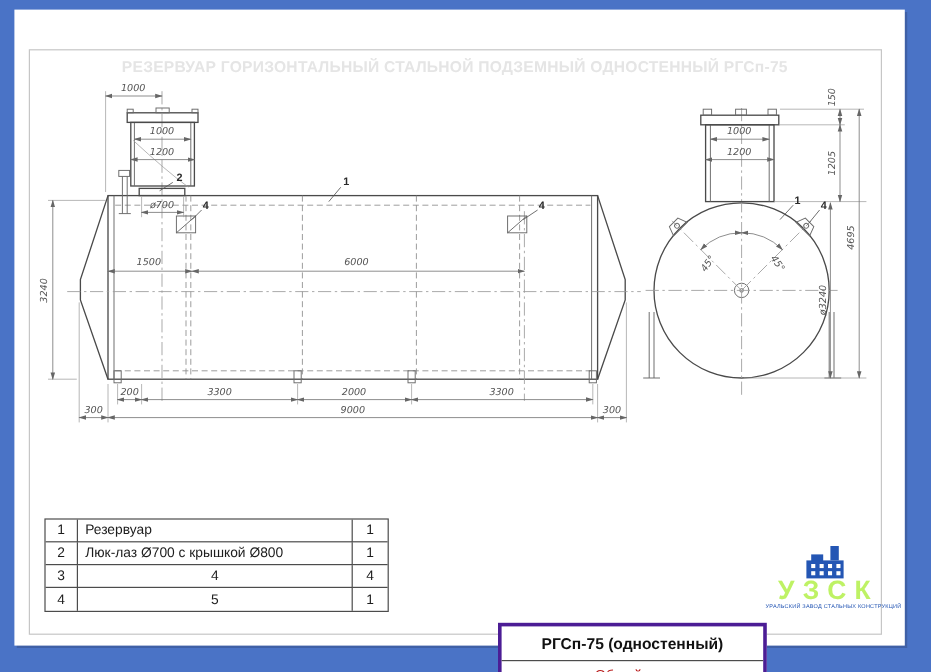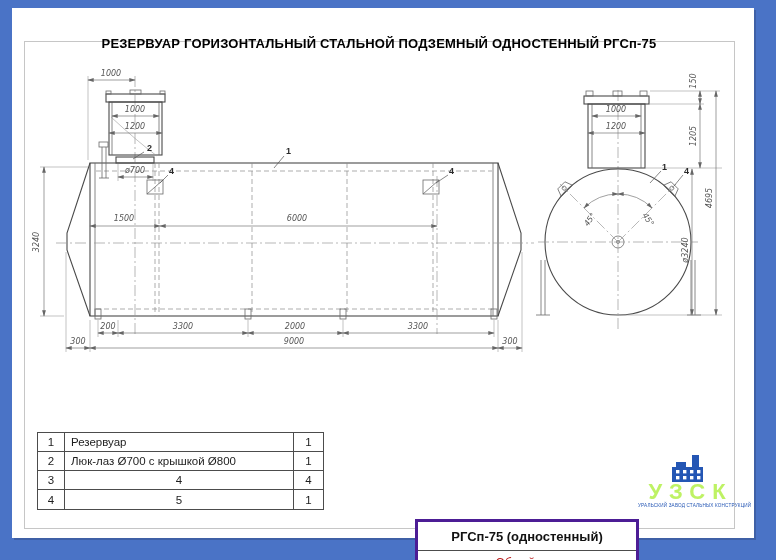--- a/index.html
+++ b/index.html
@@ -11,22 +11,22 @@
   .sheet{
     position:absolute;left:12px;top:8px;width:742px;height:530px;
     background:#ffffff;
     box-shadow:2px 2px 0 rgba(30,40,70,.25);
   }
   .frame{
     position:absolute;left:24px;top:41px;width:709px;height:486px;
     border:1px solid #c6c6c6;
   }
   .sheet-title{
-    position:absolute;left:24px;top:36px;width:710px;
-    text-align:center;font-size:13px;font-weight:bold;color:#000000;
+    position:absolute;left:24px;top:48px;width:710px;
+    text-align:center;font-size:13px;font-weight:bold;color:#e5e5e5;
     letter-spacing:.2px;
   }
   svg.draw{position:absolute;left:0;top:0;}
   
   .ln{stroke:#4a4a4a;stroke-width:1.1;fill:none;}
   .ln2{stroke:#6a6a6a;stroke-width:.8;fill:none;}
   .dash{stroke:#8a8a8a;stroke-width:.7;fill:none;stroke-dasharray:5,3;}
   .axis{stroke:#9a9a9a;stroke-width:.7;fill:none;stroke-dasharray:11,3,2,3;}
   .ext{stroke:#9a9a9a;stroke-width:.6;fill:none;}
   .dimln{stroke:#777;stroke-width:.7;fill:none;}

